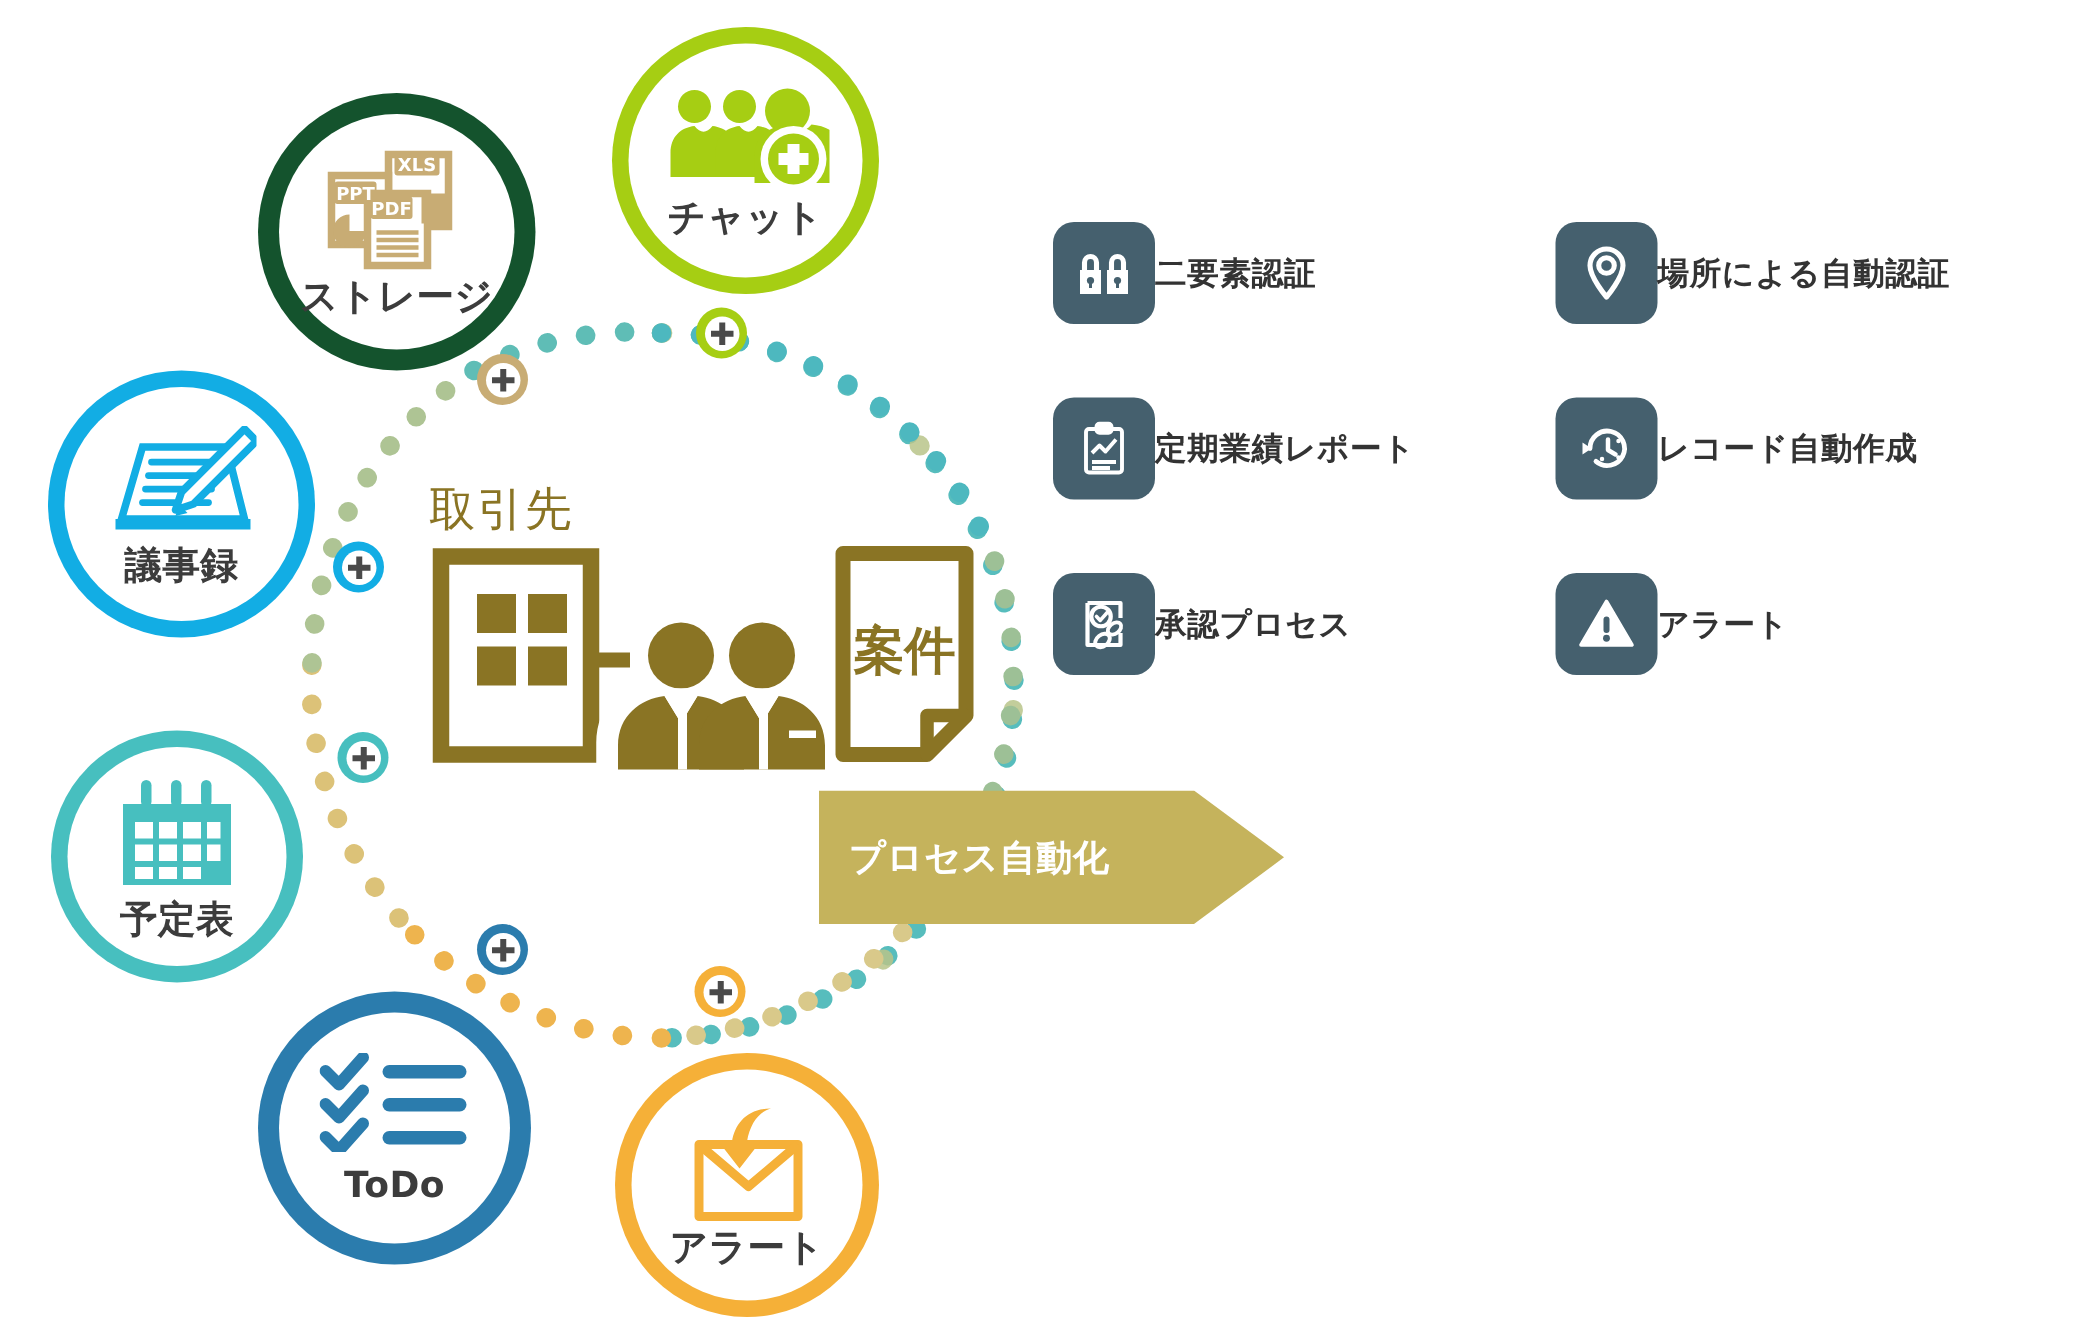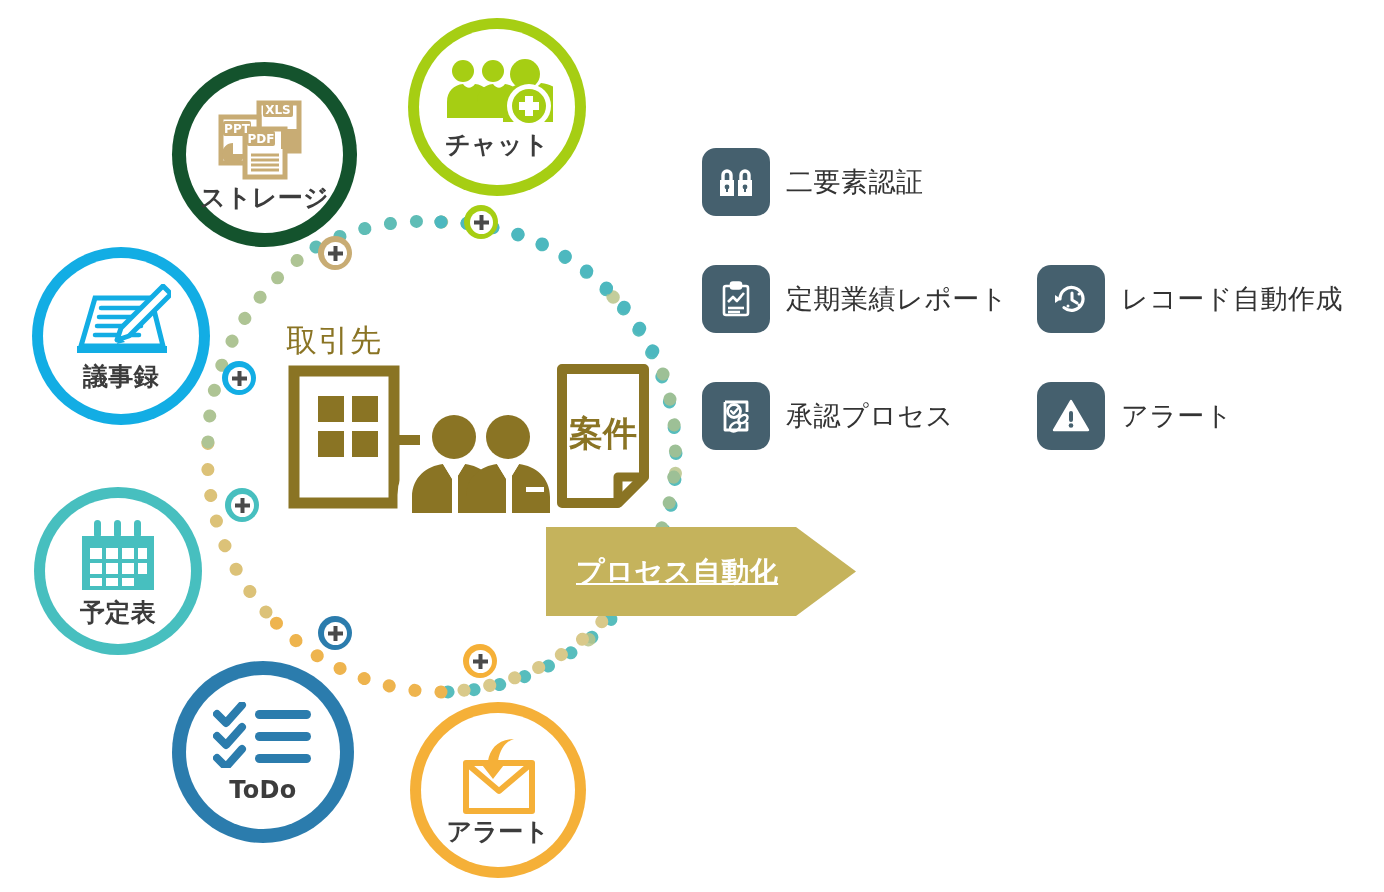--- a/index.html
+++ b/index.html
@@ -31,33 +31,33 @@
   .node .core svg{display:block;}
 
   
   #center{position:absolute;left:276px;top:325px;width:380px;height:195px;}
   #center-title{position:absolute;left:10px;top:0;font-size:31px;font-weight:400;
       color:#8a7424;letter-spacing:1px;line-height:1;}
 
   
   #proc{position:absolute;left:546px;top:527px;width:310px;height:89px;}
   #proc-label{position:absolute;inset:0;display:flex;align-items:center;
-      padding-left:30px;box-sizing:border-box;color:#fff;font-size:28px;
-      font-weight:700;letter-spacing:.5px;text-decoration:underline;}
+      padding-left:20px;box-sizing:border-box;color:#fff;font-size:24px;
+      font-weight:700;letter-spacing:.5px;}
 
   
   #features{position:absolute;left:702px;top:148px;width:682px;}
   .f-row{display:flex;height:117px;}
   .f-item{display:flex;align-items:flex-start;}
   .f-item.col1{width:335px;}
   .f-item.col2{width:347px;}
   .f-ico{width:68px;height:68px;border-radius:14px;background:#45606e;
       flex:0 0 68px;display:flex;align-items:center;justify-content:center;}
-  .f-txt{font-size:27px;font-weight:400;color:#333333;line-height:68px;
-      margin-left:16px;white-space:nowrap;letter-spacing:.5px;}
+  .f-txt{font-size:21px;font-weight:700;color:#333333;line-height:68px;
+      white-space:nowrap;letter-spacing:.5px;}
 </style>
 </head>
 <body>
 
 <div id="stage">
 
   <svg id="ring" viewBox="0 0 490 490">
     <defs>
       <linearGradient id="gradA" x1="0" y1="0" x2="1" y2="1">
         <stop offset="0" stop-color="#3fb8c4"></stop>
@@ -360,20 +360,29 @@
               <rect x="10" y="25" width="2" height="5" fill="#45606e"></rect>
               <path d="M22 18 h14 v16 h-14 z"></path>
               <path d="M25 18 v-5 a4 4 0 0 1 8 0 v5" fill="none" stroke="#fff" stroke-width="3.4"></path>
               <circle cx="29" cy="25" r="2.4" fill="#45606e"></circle>
               <rect x="28" y="25" width="2" height="5" fill="#45606e"></rect>
             </g>
           </svg>
         </div>
         <div class="f-txt">二要素認証</div>
       </div>
+      <div class="f-item col2">
+        <div class="f-ico">
+          <svg width="40" height="40" viewBox="0 0 40 40">
+            <path d="M20 4 a11 11 0 0 0 -11 11 c0 8 11 21 11 21 s11 -13 11 -21 a11 11 0 0 0 -11 -11 z" fill="none" stroke="#fff" stroke-width="3.4" stroke-linejoin="round"></path>
+            <circle cx="20" cy="15" r="5.2" fill="none" stroke="#fff" stroke-width="3.4"></circle>
+          </svg>
+        </div>
+        <div class="f-txt">場所による自動認証</div>
+      </div>
     </div>
 
     <div class="f-row">
       <div class="f-item col1">
         <div class="f-ico">
           <svg width="40" height="40" viewBox="0 0 40 40">
             <g fill="none" stroke="#fff" stroke-width="2.6" stroke-linejoin="round">
               <rect x="8" y="7" width="24" height="29" rx="2"></rect>
               <rect x="15" y="3.5" width="10" height="6" rx="2" fill="#fff"></rect>
               <polyline points="12,23 17,18 21,22 28,14"></polyline>

